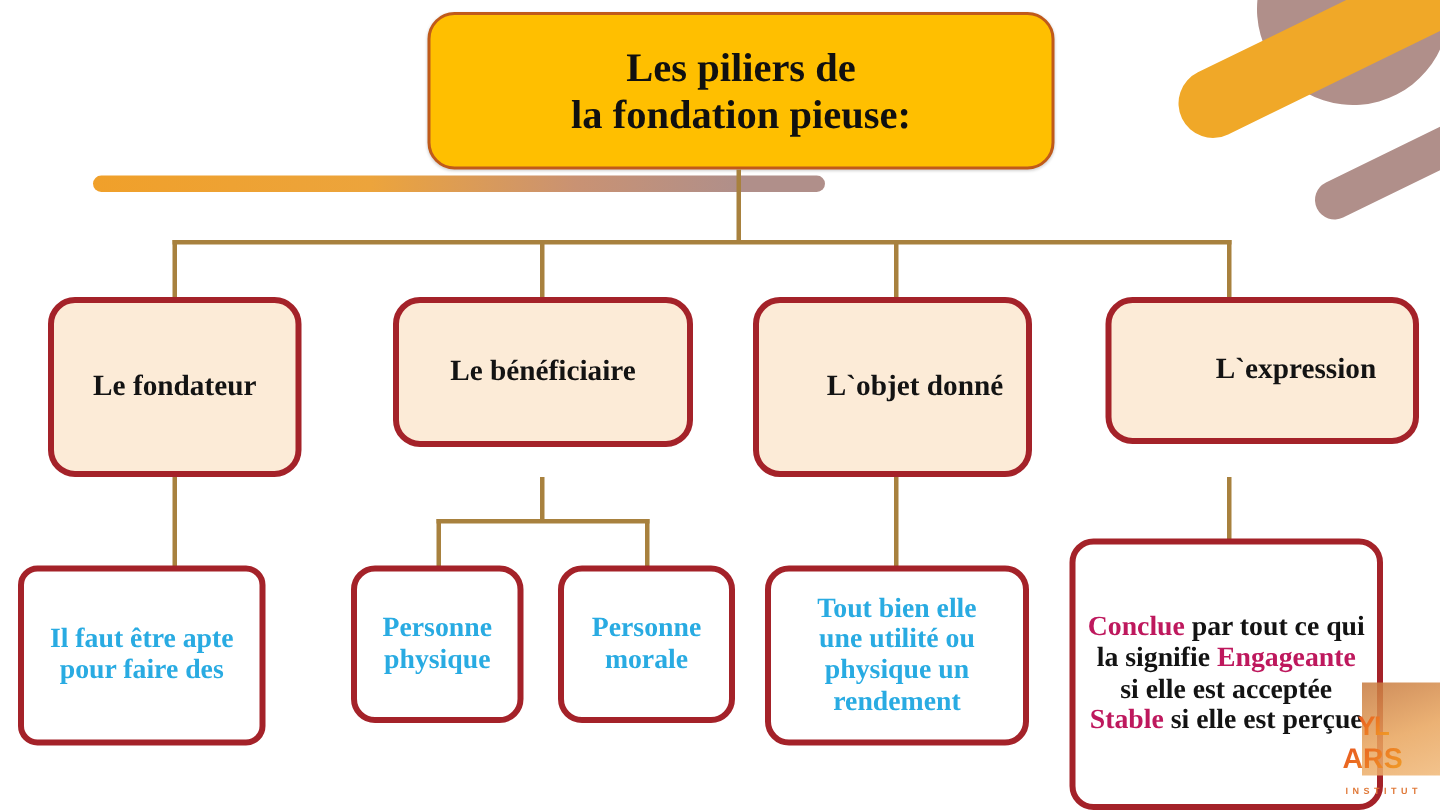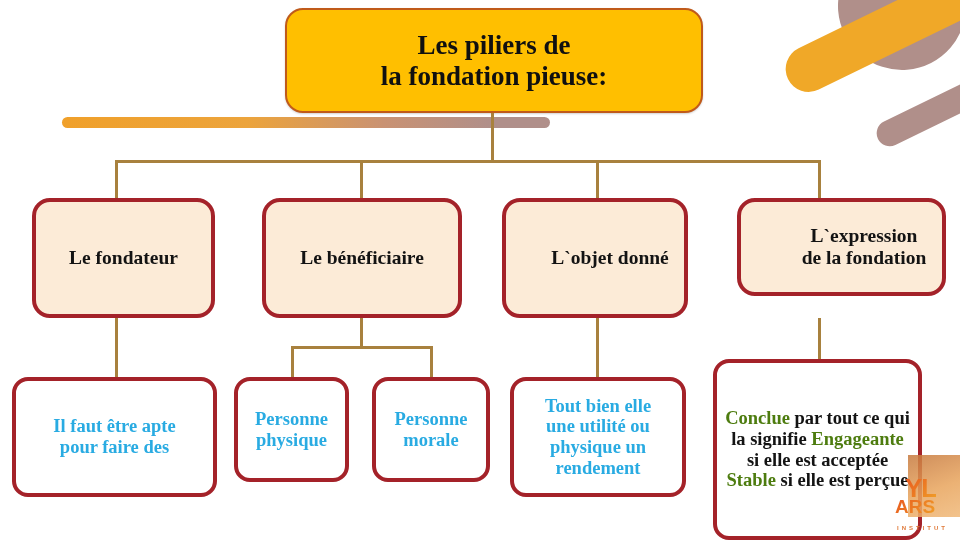--- a/index.html
+++ b/index.html
@@ -100,42 +100,42 @@
 
   .node-leaf {
     background: #FFFFFF;
     border: 4px solid #A42229;
     color: #29ABE2;
     font-size: 18.5px;
     border-radius: 16px;
   }
 
   .node-leaf.mixed { color: #131313; font-size: 18.5px; }
-  .node-leaf .hl { color: #4d7c0f; }
+  .node-leaf .hl { color: #be185d; }
 
   .node-inner { padding: 2px 6px; width: 100%; }
 
   
   .watermark {
     position: absolute;
     left: 893px;
     top: 473px;
     width: 66px;
     height: 66px;
     pointer-events: none;
   }
   .wm-text {
     position: absolute;
     font-family: "Liberation Sans", sans-serif;
     font-weight: bold;
     line-height: 1;
   }
   .wm-yl {
     left: 12px; top: 2px;
-    font-size: 26px;
+    font-size: 18px;
     letter-spacing: -1px;
     background: linear-gradient(135deg, #E8551F 0%, #F0A028 100%);
     -webkit-background-clip: text;
     background-clip: text;
     color: transparent;
   }
   .wm-ars {
     left: 2px; top: 24px;
     font-size: 19px;
     letter-spacing: 0px;
@@ -178,51 +178,50 @@
     </div>
   </div>
 
   <div class="line vline" style="left:491px; top:113px; width:3px; height:49px;"></div>
   <div class="line hline" style="left:115px; top:160px; width:706px; height:3px;"></div>
   <div class="line vline" style="left:115px; top:160px; width:3px; height:40px;"></div>
   <div class="line vline" style="left:360px; top:160px; width:3px; height:40px;"></div>
   <div class="line vline" style="left:596px; top:160px; width:3px; height:40px;"></div>
   <div class="line vline" style="left:818px; top:160px; width:3px; height:40px;"></div>
 
-  <div class="node node-level2" style="left:32px; top:198px; width:183px; height:120px;">
+  <div class="node node-level2" style="left:32px; top:198px; width:169px; height:120px;">
     <div class="node-inner">Le fondateur</div>
   </div>
 
-  <div class="node node-level2" style="left:262px; top:198px; width:200px; height:120px;text-align:center;">
+  <div class="node node-level2" style="left:262px; top:198px; width:200px; height:100px;text-align:center;">
     <div class="node-inner">Le bénéficiaire</div>
   </div>
 
   <div class="node node-level2" style="left:502px; top:198px; width:186px; height:120px;padding-left:30px;">
     <div class="node-inner">L`objet donné</div>
   </div>
 
   <div class="node node-level2" style="left:737px; top:198px; width:209px; height:98px;padding-left:45px;">
     <div class="node-inner">
       <div>L`expression</div>
-      <div>de la fondation</div>
     </div>
   </div>
 
   <div class="line vline" style="left:115px; top:318px; width:3px; height:60px;"></div>
 
   <div class="line vline" style="left:360px; top:318px; width:3px; height:30px;"></div>
   <div class="line hline" style="left:291px; top:346px; width:142px; height:3px;"></div>
   <div class="line vline" style="left:291px; top:346px; width:3px; height:32px;"></div>
   <div class="line vline" style="left:430px; top:346px; width:3px; height:32px;"></div>
 
   <div class="line vline" style="left:596px; top:318px; width:3px; height:60px;"></div>
 
   <div class="line vline" style="left:818px; top:318px; width:3px; height:42px;"></div>
 
-  <div class="node node-leaf" style="left:12px; top:377px; width:205px; height:120px;">
+  <div class="node node-leaf" style="left:12px; top:377px; width:165px; height:120px;border-radius:13px;">
     <div class="node-inner">
       <div>Il faut être apte</div>
       <div>pour faire des</div>
     </div>
   </div>
 
   <div class="node node-leaf" style="left:234px; top:377px; width:115px; height:105px;">
     <div class="node-inner">
       <div>Personne</div>
       <div>physique</div>

